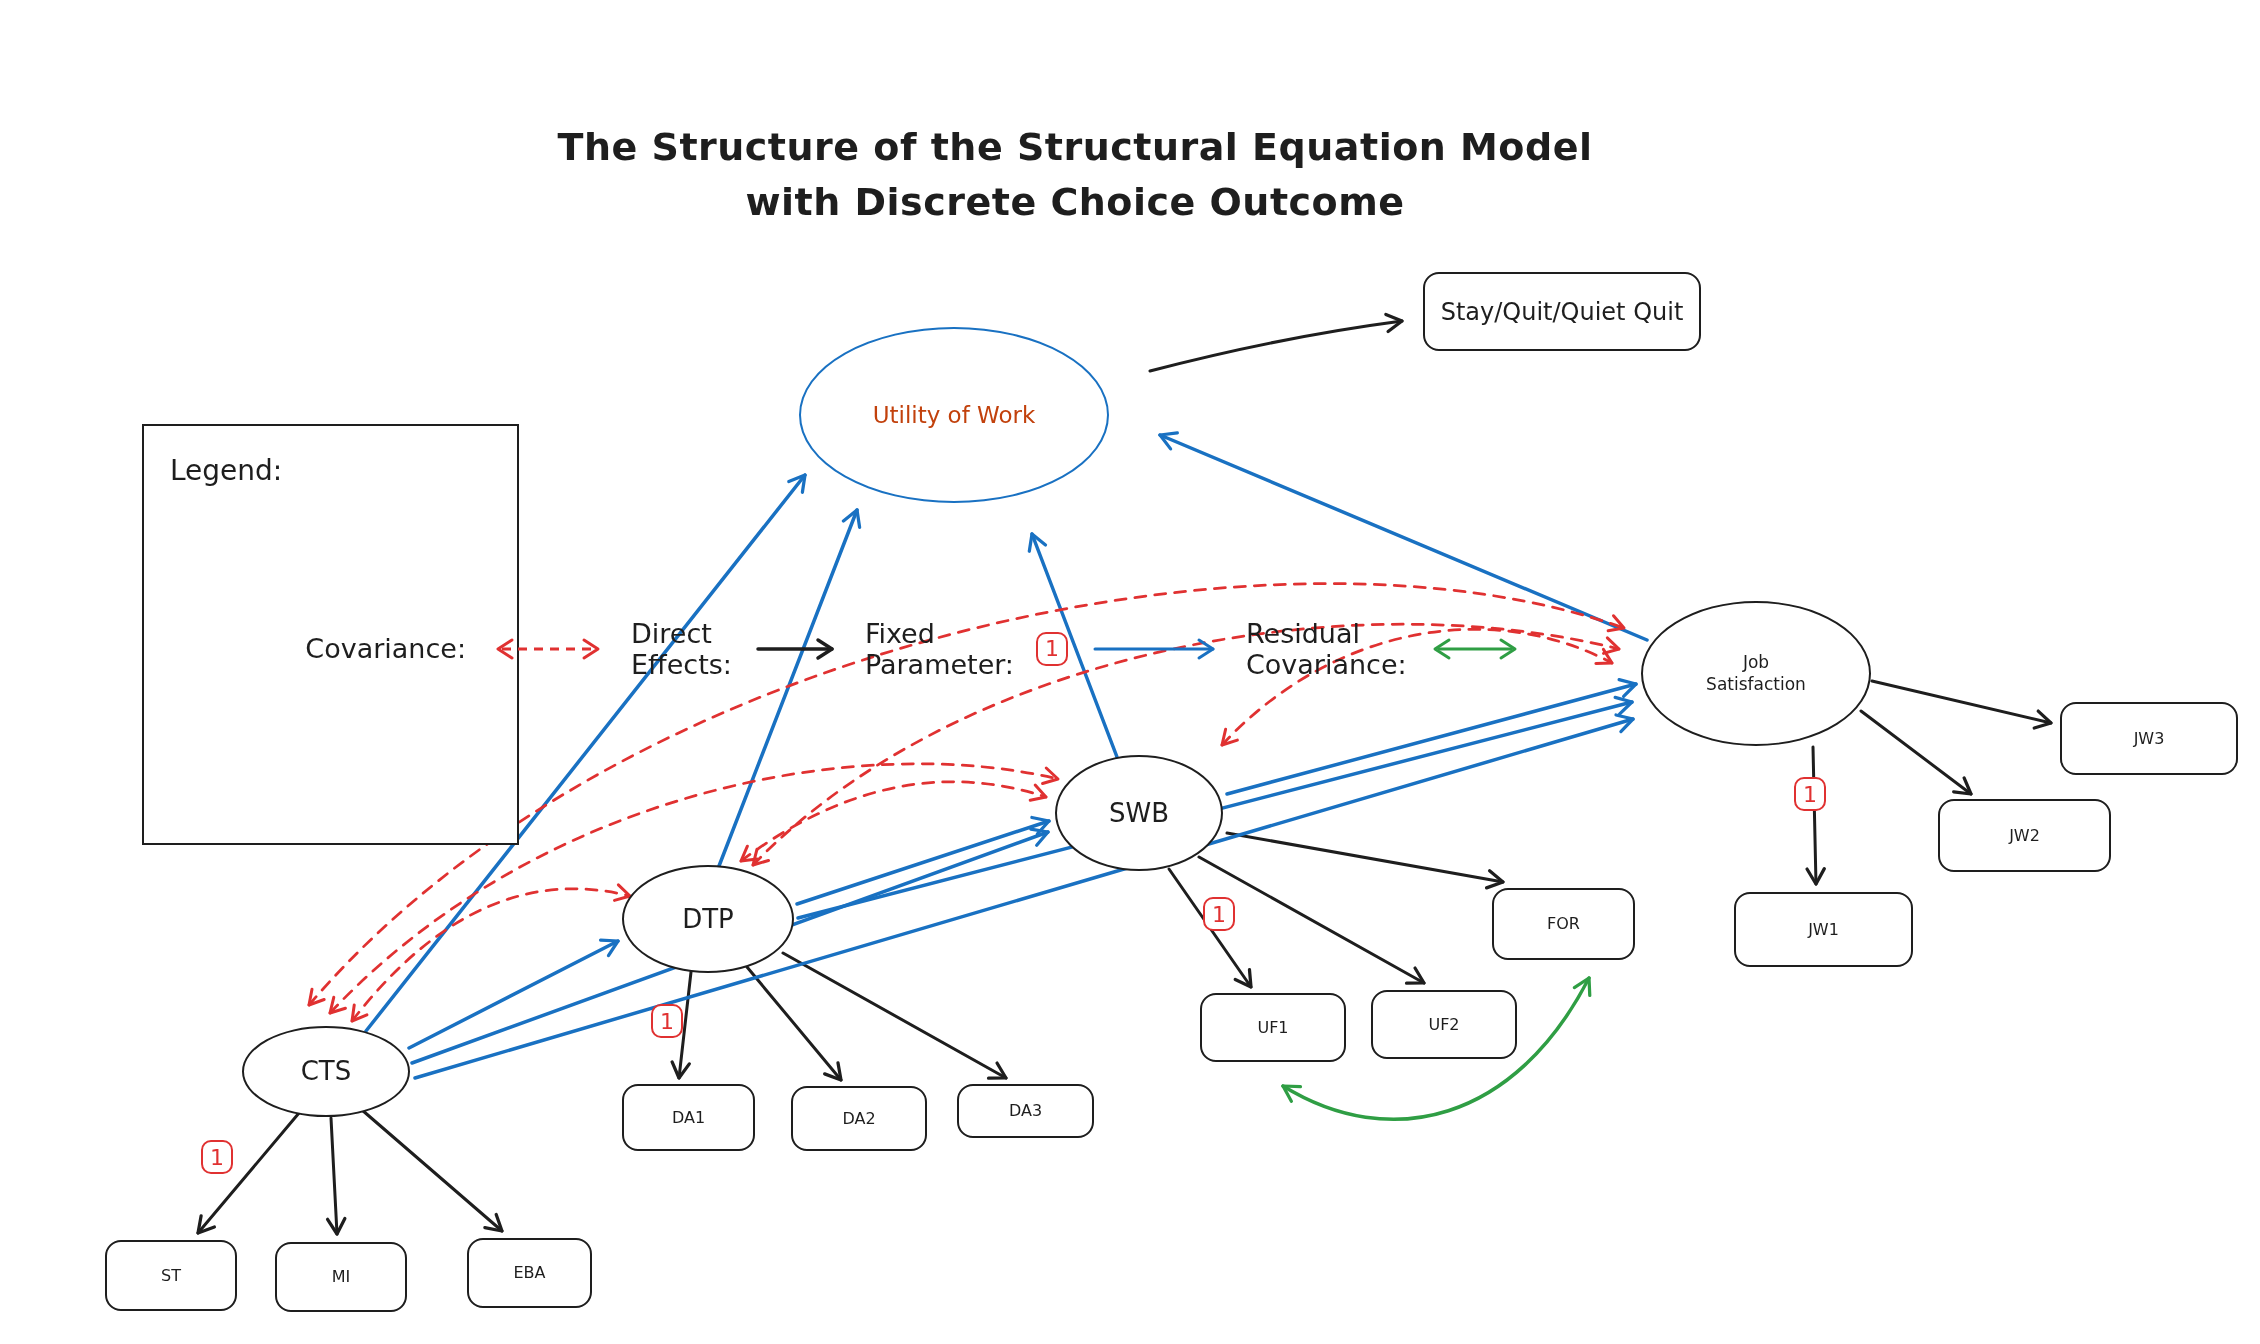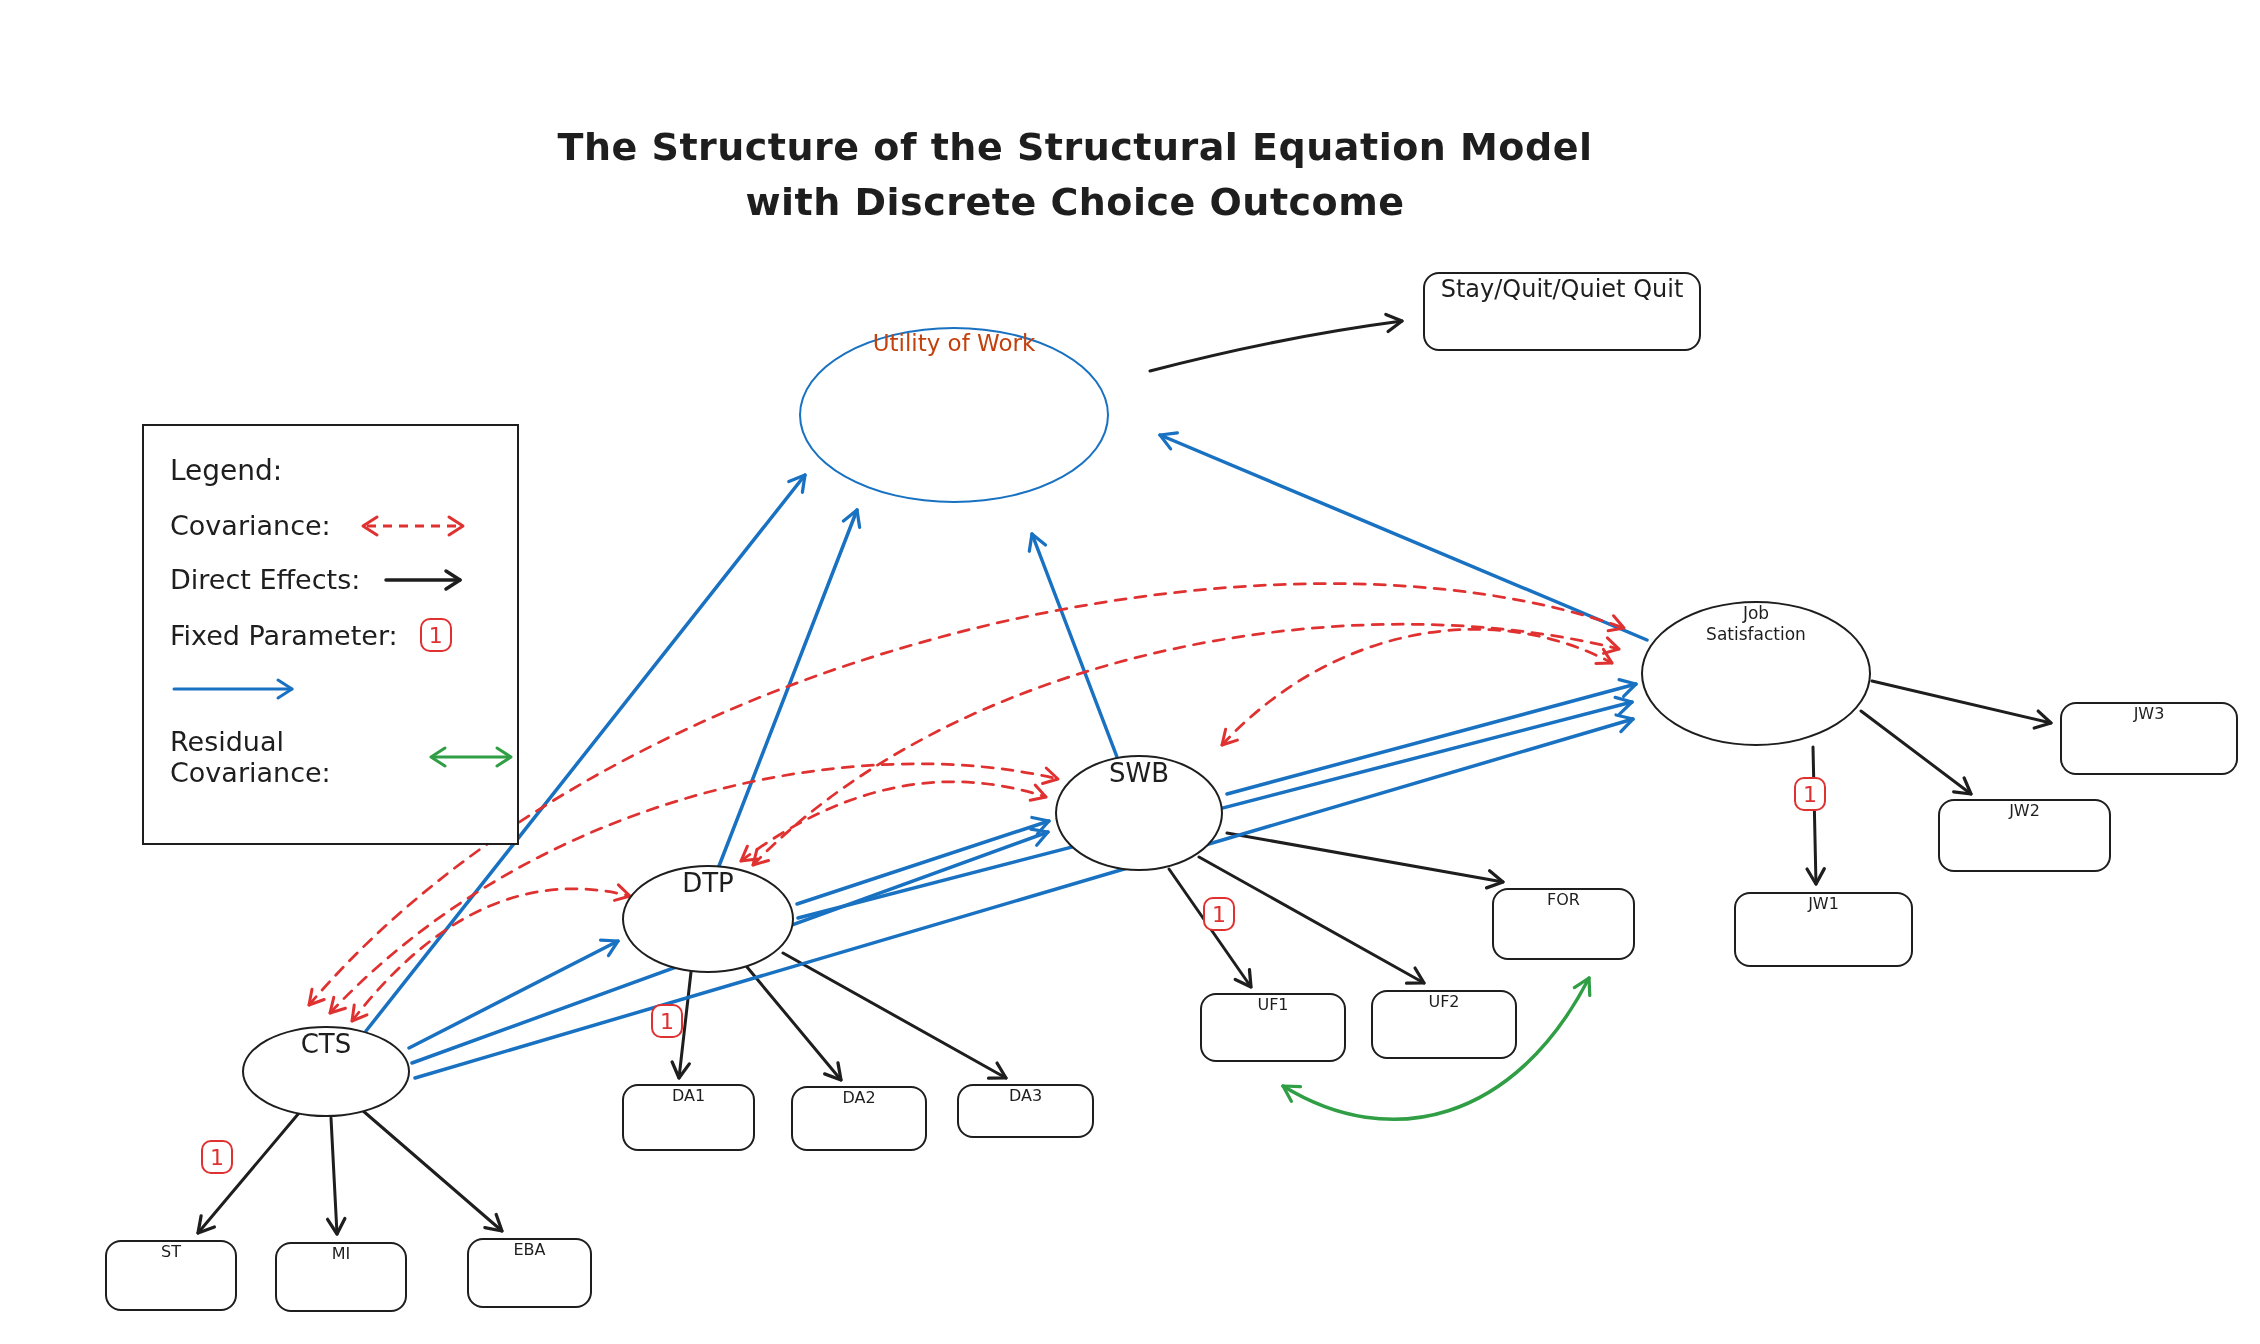--- a/index.html
+++ b/index.html
@@ -15,42 +15,42 @@
   .arrows { position:absolute; left:0; top:0; z-index:1; }
 
   .title {
     position:absolute; left:0; top:76px; width:2150px;
     text-align:center; font-size:38px; font-weight:700;
     line-height:1.45; letter-spacing:0.5px;margin-top:44px;
   }
 
   .node {
     position:absolute; display:flex; flex-direction:column;
-    align-items:center; justify-content:flex-start; text-align:center;
+    align-items:center; justify-content:center; text-align:center;
     background:#ffffff; border:2.5px solid #1e1e1e; z-index:2;
     font-size:24px; line-height:1.25;
   }
   .ellipse { border-radius:50%; }
   .rect { border-radius:16px; }
   .node-blue { border-color:#1971c2; color:#c2410c; font-size:23px; }
   .latent { font-size:26px; }
   .obs { font-size:16px; }
   .outcome-box { font-size:24px; }
 
   .fixed-badge {
     position:absolute; z-index:3; min-width:32px; height:34px; padding:0 6px;
     border:2.5px solid #e03131; border-radius:10px; color:#e03131;
     background:#ffffff; display:flex; align-items:center; justify-content:center;
     font-size:22px;
   }
 
   .legend {
     position:absolute; left:142px; top:424px; width:377px; height:421px;
     border:2.5px solid #1e1e1e; background:#ffffff; z-index:2;
-    padding:28px 0 0 26px; display:flex; flex-direction:column; gap:23px;
+    padding:28px 0 0 26px; display:flex; flex-direction:row; gap:23px;
   }
   .legend-heading { font-size:28px; }
   .legend-row { display:flex; align-items:center; gap:22px; font-size:27px; }
   .legend-icon { flex:0 0 auto; }
   .legend-badge {
     min-width:32px; height:34px; padding:0 6px;
     border:2.5px solid #e03131; border-radius:10px; color:#e03131;
     background:#ffffff; display:flex; align-items:center; justify-content:center;
     font-size:22px;
   }

